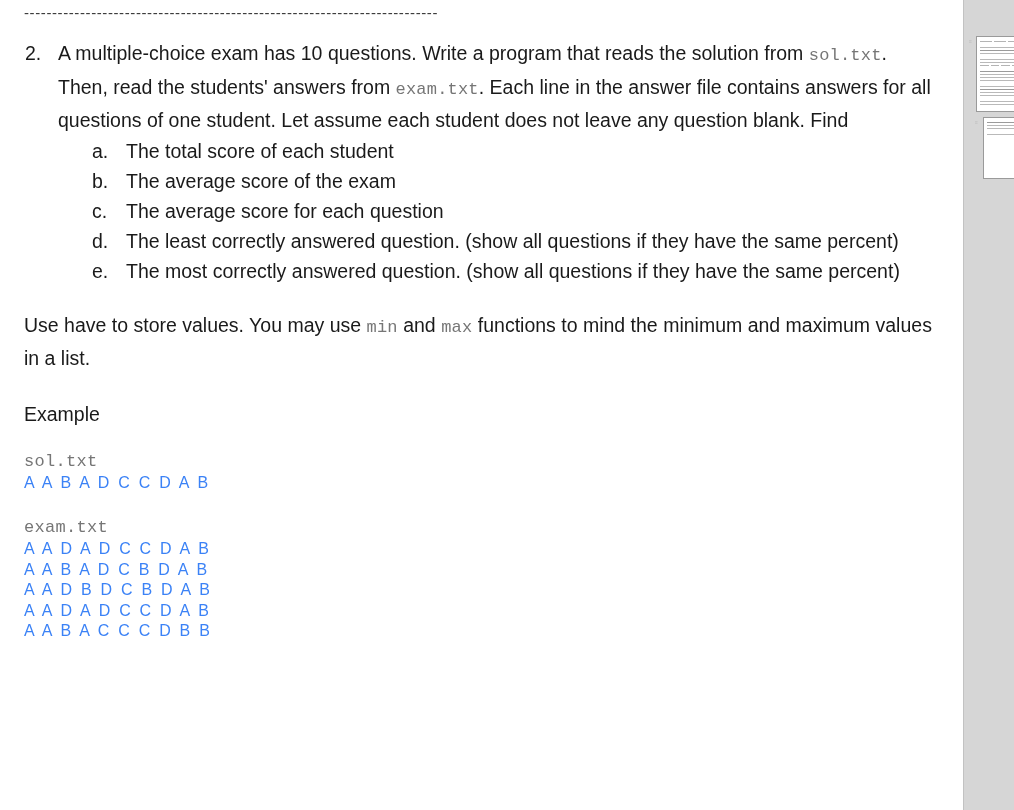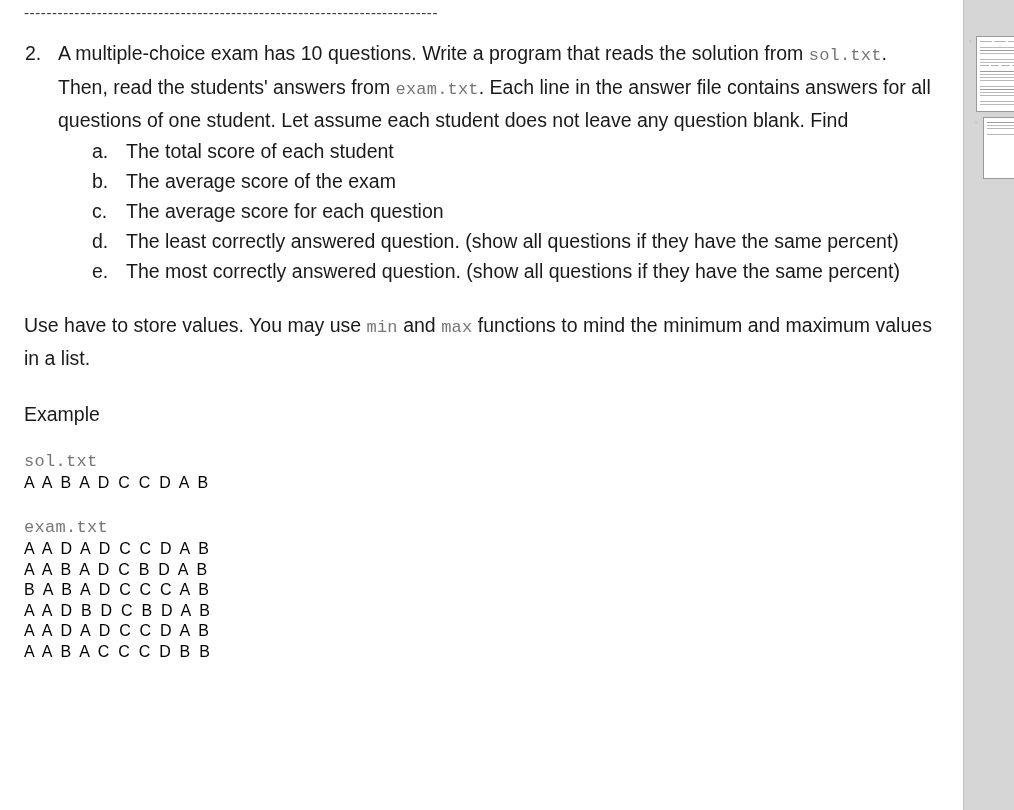--- a/index.html
+++ b/index.html
@@ -136,21 +136,21 @@
     font-family: "Liberation Mono", "DejaVu Sans Mono", monospace;
     font-size: 17px;
     color: #767676;
     line-height: 22px;
     letter-spacing: 0.3px;
   }
   .ans-row {
     font-family: "Liberation Sans", sans-serif;
     font-size: 16px;
     line-height: 20.5px;
-    color: #000000;
+    color: #3b82f6;
     letter-spacing: 0px;
     white-space: pre;
   }
 
   
   .thumb-list {
     position: absolute;
     left: 0;
     top: 0;
     width: 51px;
@@ -258,21 +258,20 @@
 
       <div class="file-block">
         <div class="file-name">sol.txt</div>
         <div class="ans-row">A  A  B  A  D  C  C  D  A  B</div>
       </div>
 
       <div class="file-block second">
         <div class="file-name">exam.txt</div>
         <div class="ans-row">A  A  D  A  D  C  C  D  A  B</div>
         <div class="ans-row">A  A  B  A  D  C  B  D  A  B</div>
-        <div class="ans-row">B  A  B  A  D  C  C  C  A  B</div>
         <div class="ans-row">A  A  D  B  D  C  B  D  A  B</div>
         <div class="ans-row">A  A  D  A  D  C  C  D  A  B</div>
         <div class="ans-row">A  A  B  A  C  C  C  D  B  B</div>
       </div>
 
     </div>
   </div>
 
   <div class="thumb-pane">
     <div class="pane-edge"></div>

